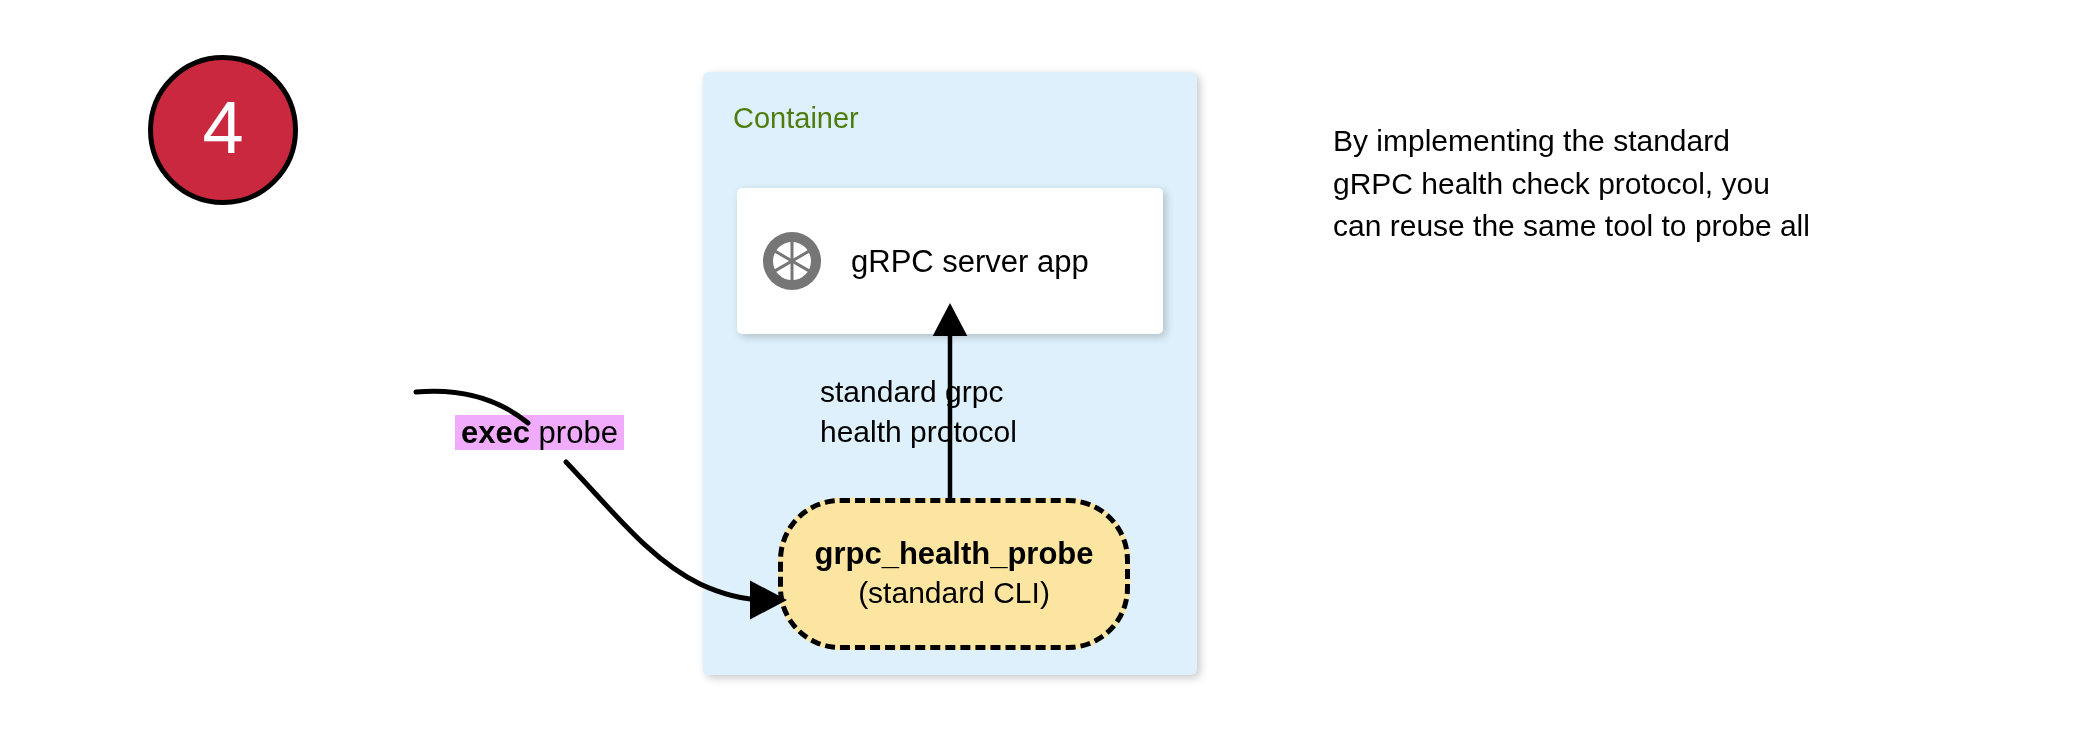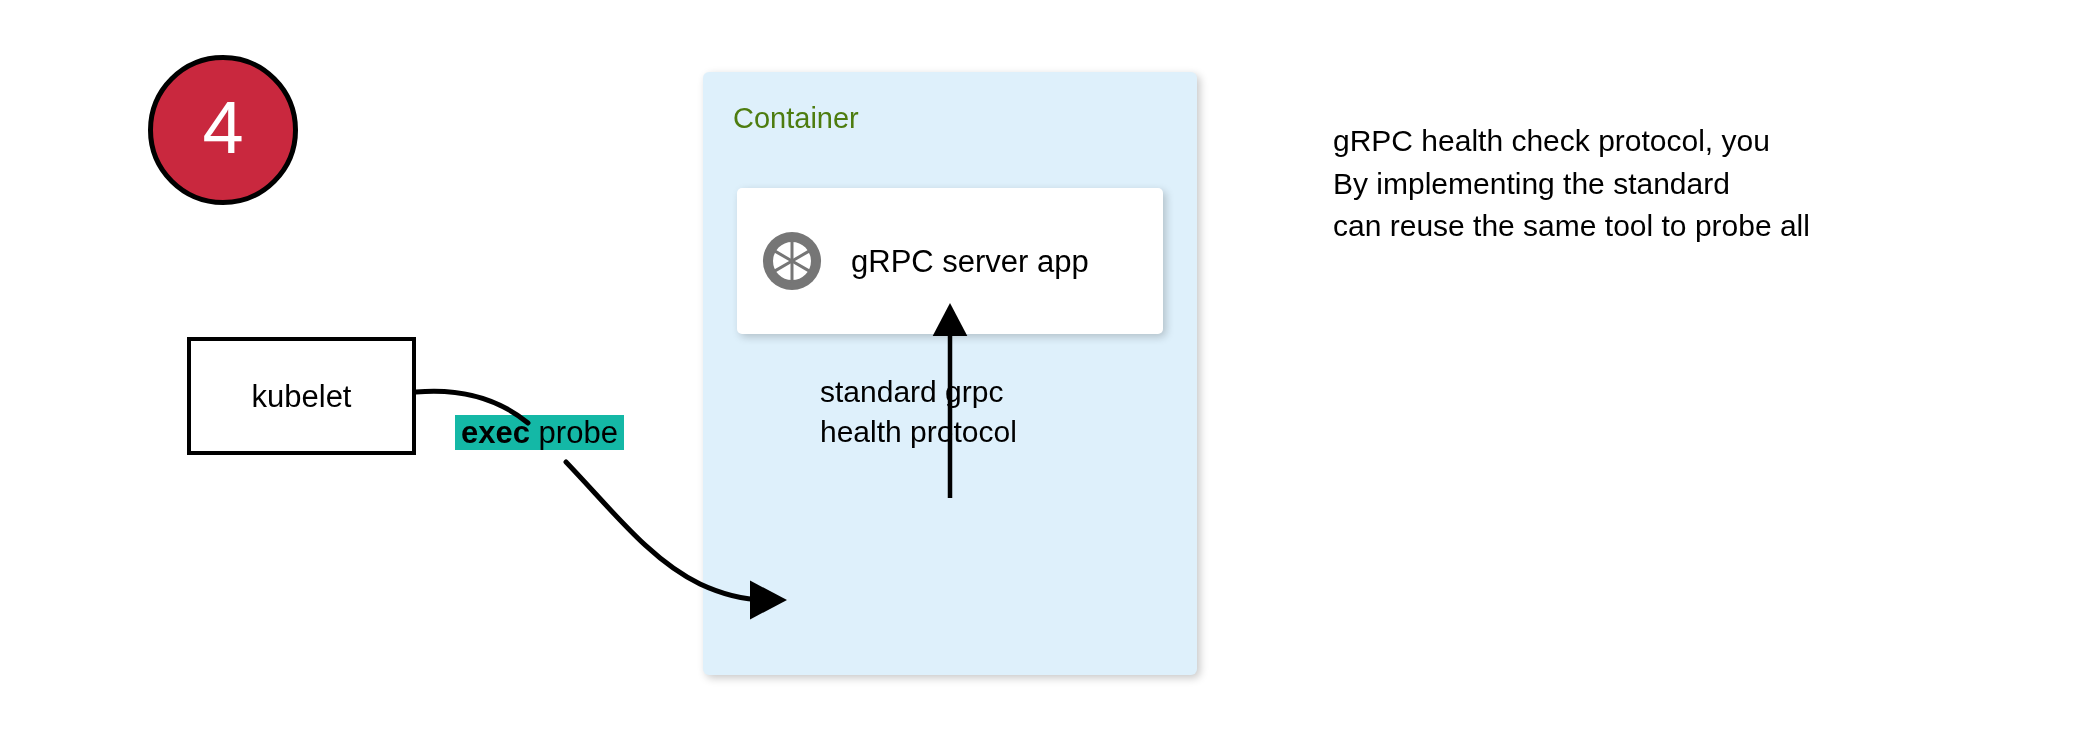--- a/index.html
+++ b/index.html
@@ -151,21 +151,21 @@
 
   
   .exec-probe-label {
     position: absolute;
     left: 455px;
     top: 415px;
     font-size: 31px;
     line-height: 1;
     color: #000000;
     white-space: nowrap;
-    background: #14b8a6;
+    background: #f0abfc;
     padding: 2px 6px;
   }
   .exec-probe-label b { font-weight: bold; }
 
   .protocol-label {
     position: absolute;
     left: 820px;
     top: 372px;
     width: 260px;
     text-align: left;
@@ -255,31 +255,32 @@
         <line x1="32" y1="32" x2="50" y2="42.4"></line>
         <line x1="32" y1="32" x2="32" y2="52.8"></line>
         <line x1="32" y1="32" x2="14" y2="42.4"></line>
         <line x1="32" y1="32" x2="14" y2="21.6"></line>
       </g>
       <circle cx="32" cy="32" r="20.8" fill="none" stroke="#767676" stroke-width="2.4"></circle>
     </svg>
     <span class="server-card-label">gRPC server app</span>
   </div>
 
-
-  <div class="kubelet-box">
-    <span class="kubelet-label">kubelet</span>
-  </div>
+  <div class="probe-pill">
+    <span class="probe-pill-title">grpc_health_probe</span>
+    <span class="probe-pill-subtitle">(standard CLI)</span>
+  </div>
+
 
   <div class="exec-probe-label"><b>exec</b><span> probe</span></div>
 
   <div class="protocol-label">
     <span class="protocol-line">standard grpc</span>
     <span class="protocol-line">health protocol</span>
   </div>
 
   <div class="caption">
+    <span class="caption-line">By implementing the standard</span>
     <span class="caption-line">gRPC health check protocol, you</span>
-    <span class="caption-line">By implementing the standard</span>
     <span class="caption-line">can reuse the same tool to probe all</span>
   </div>
 
 </div>
 
 </body></html>

